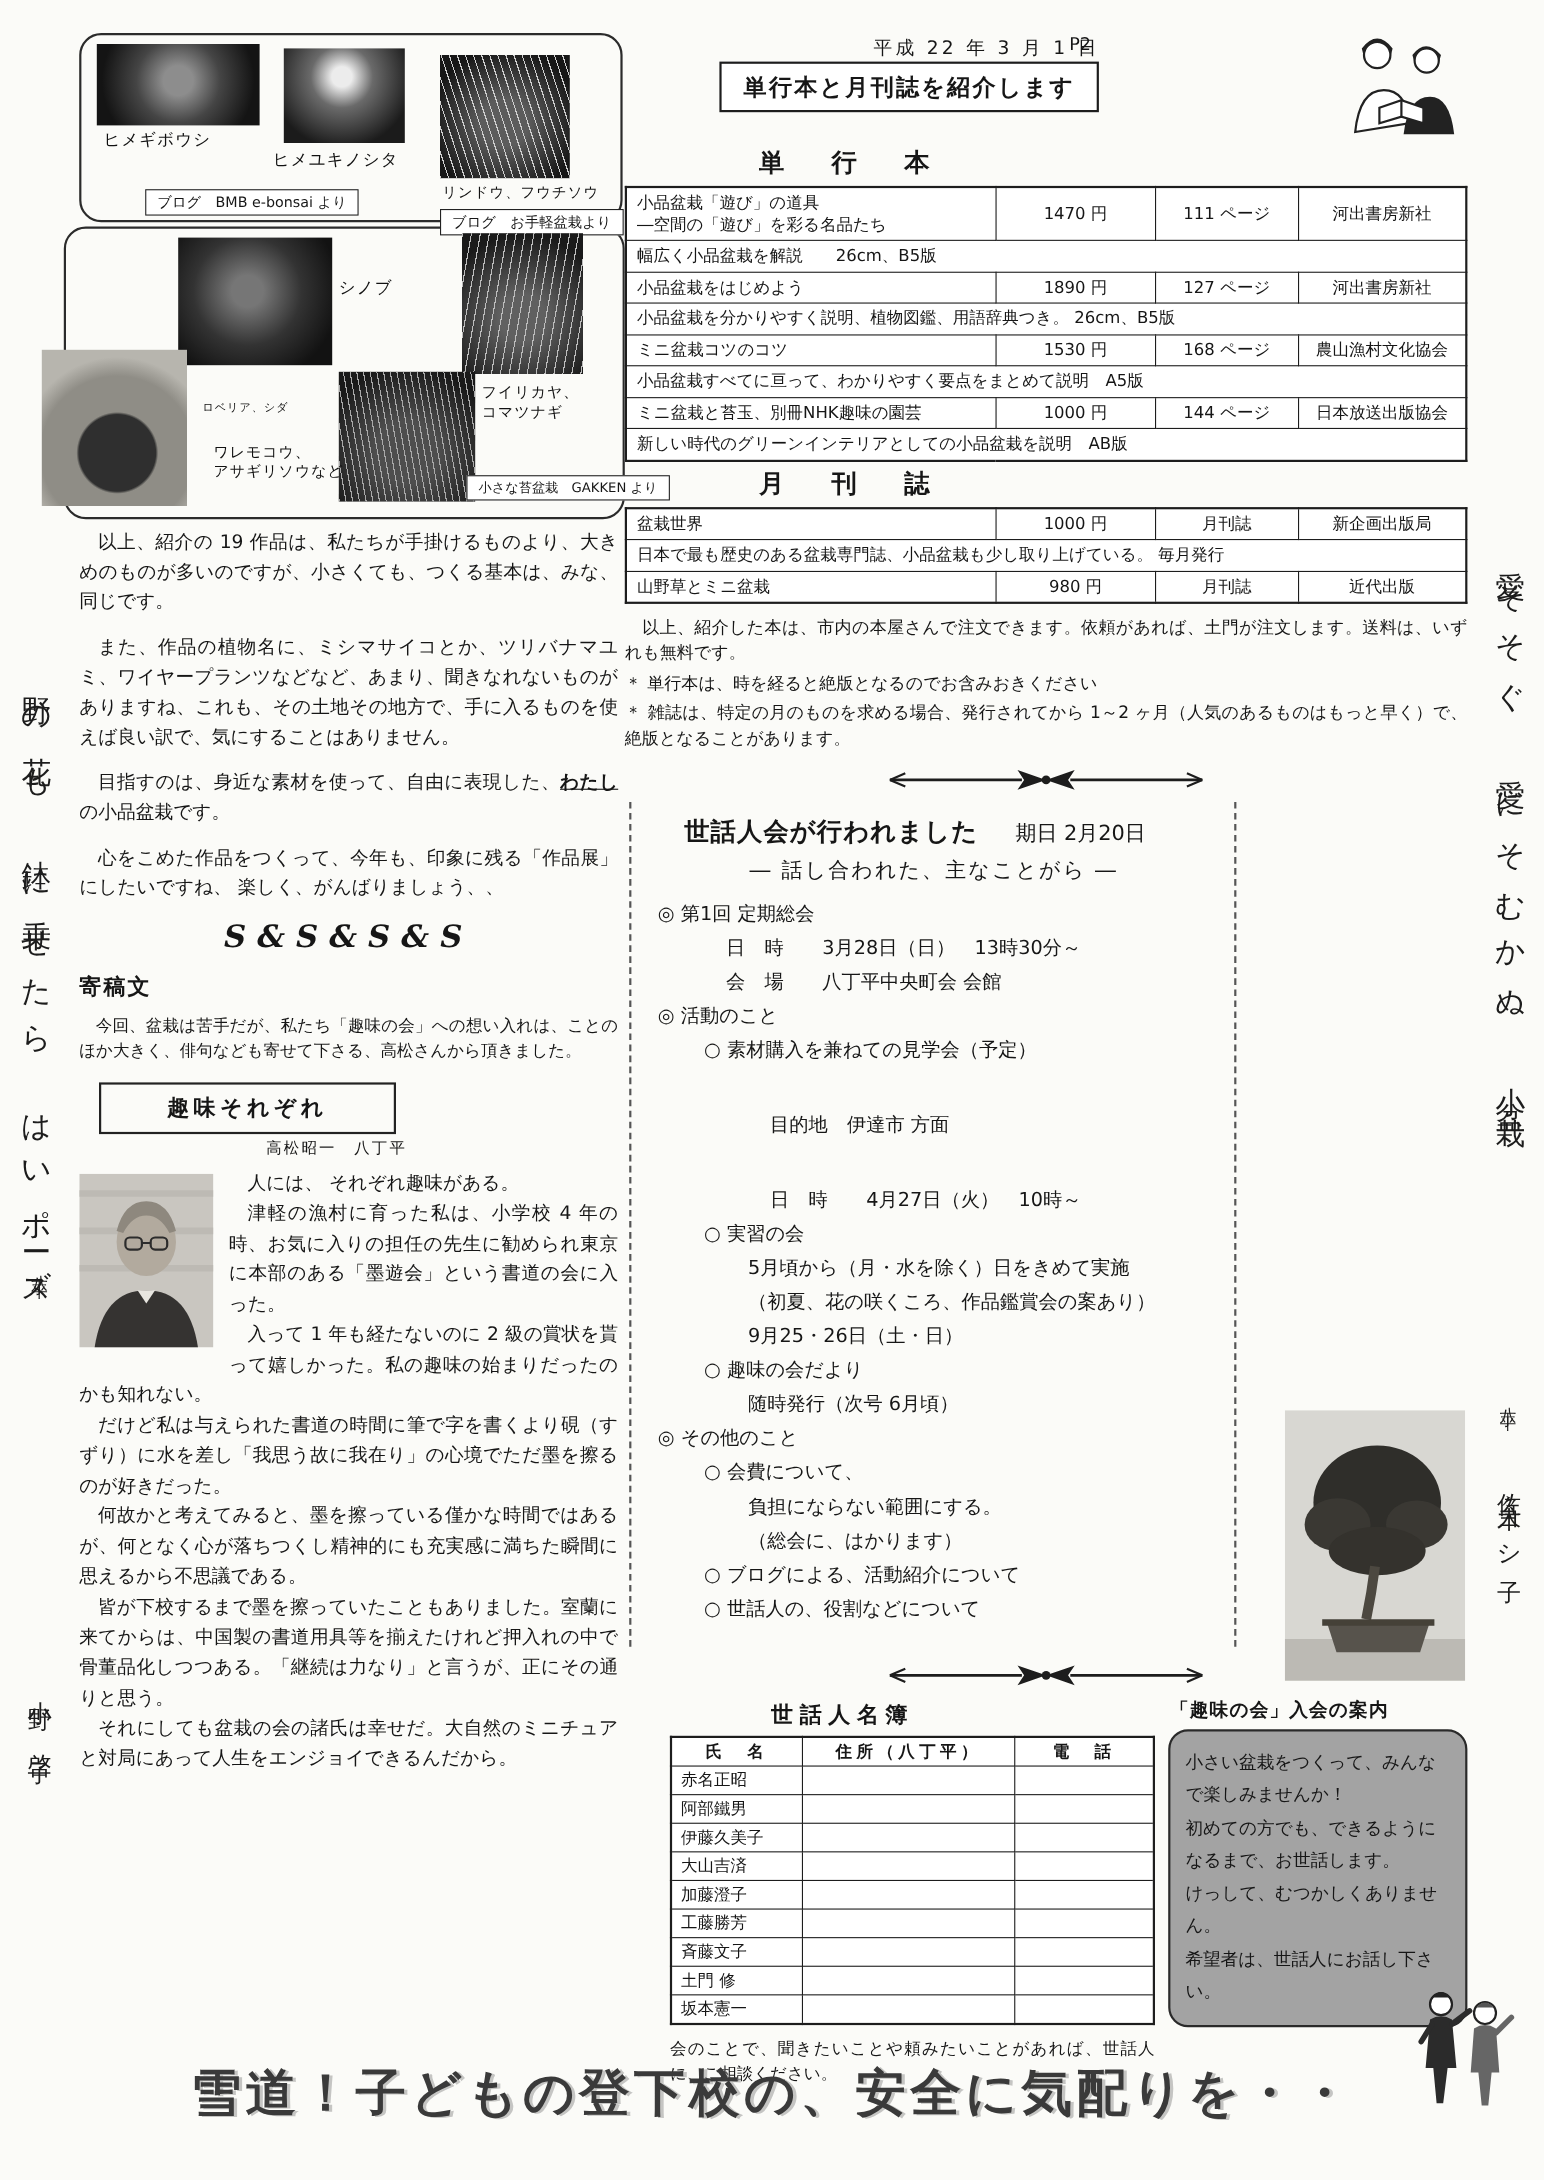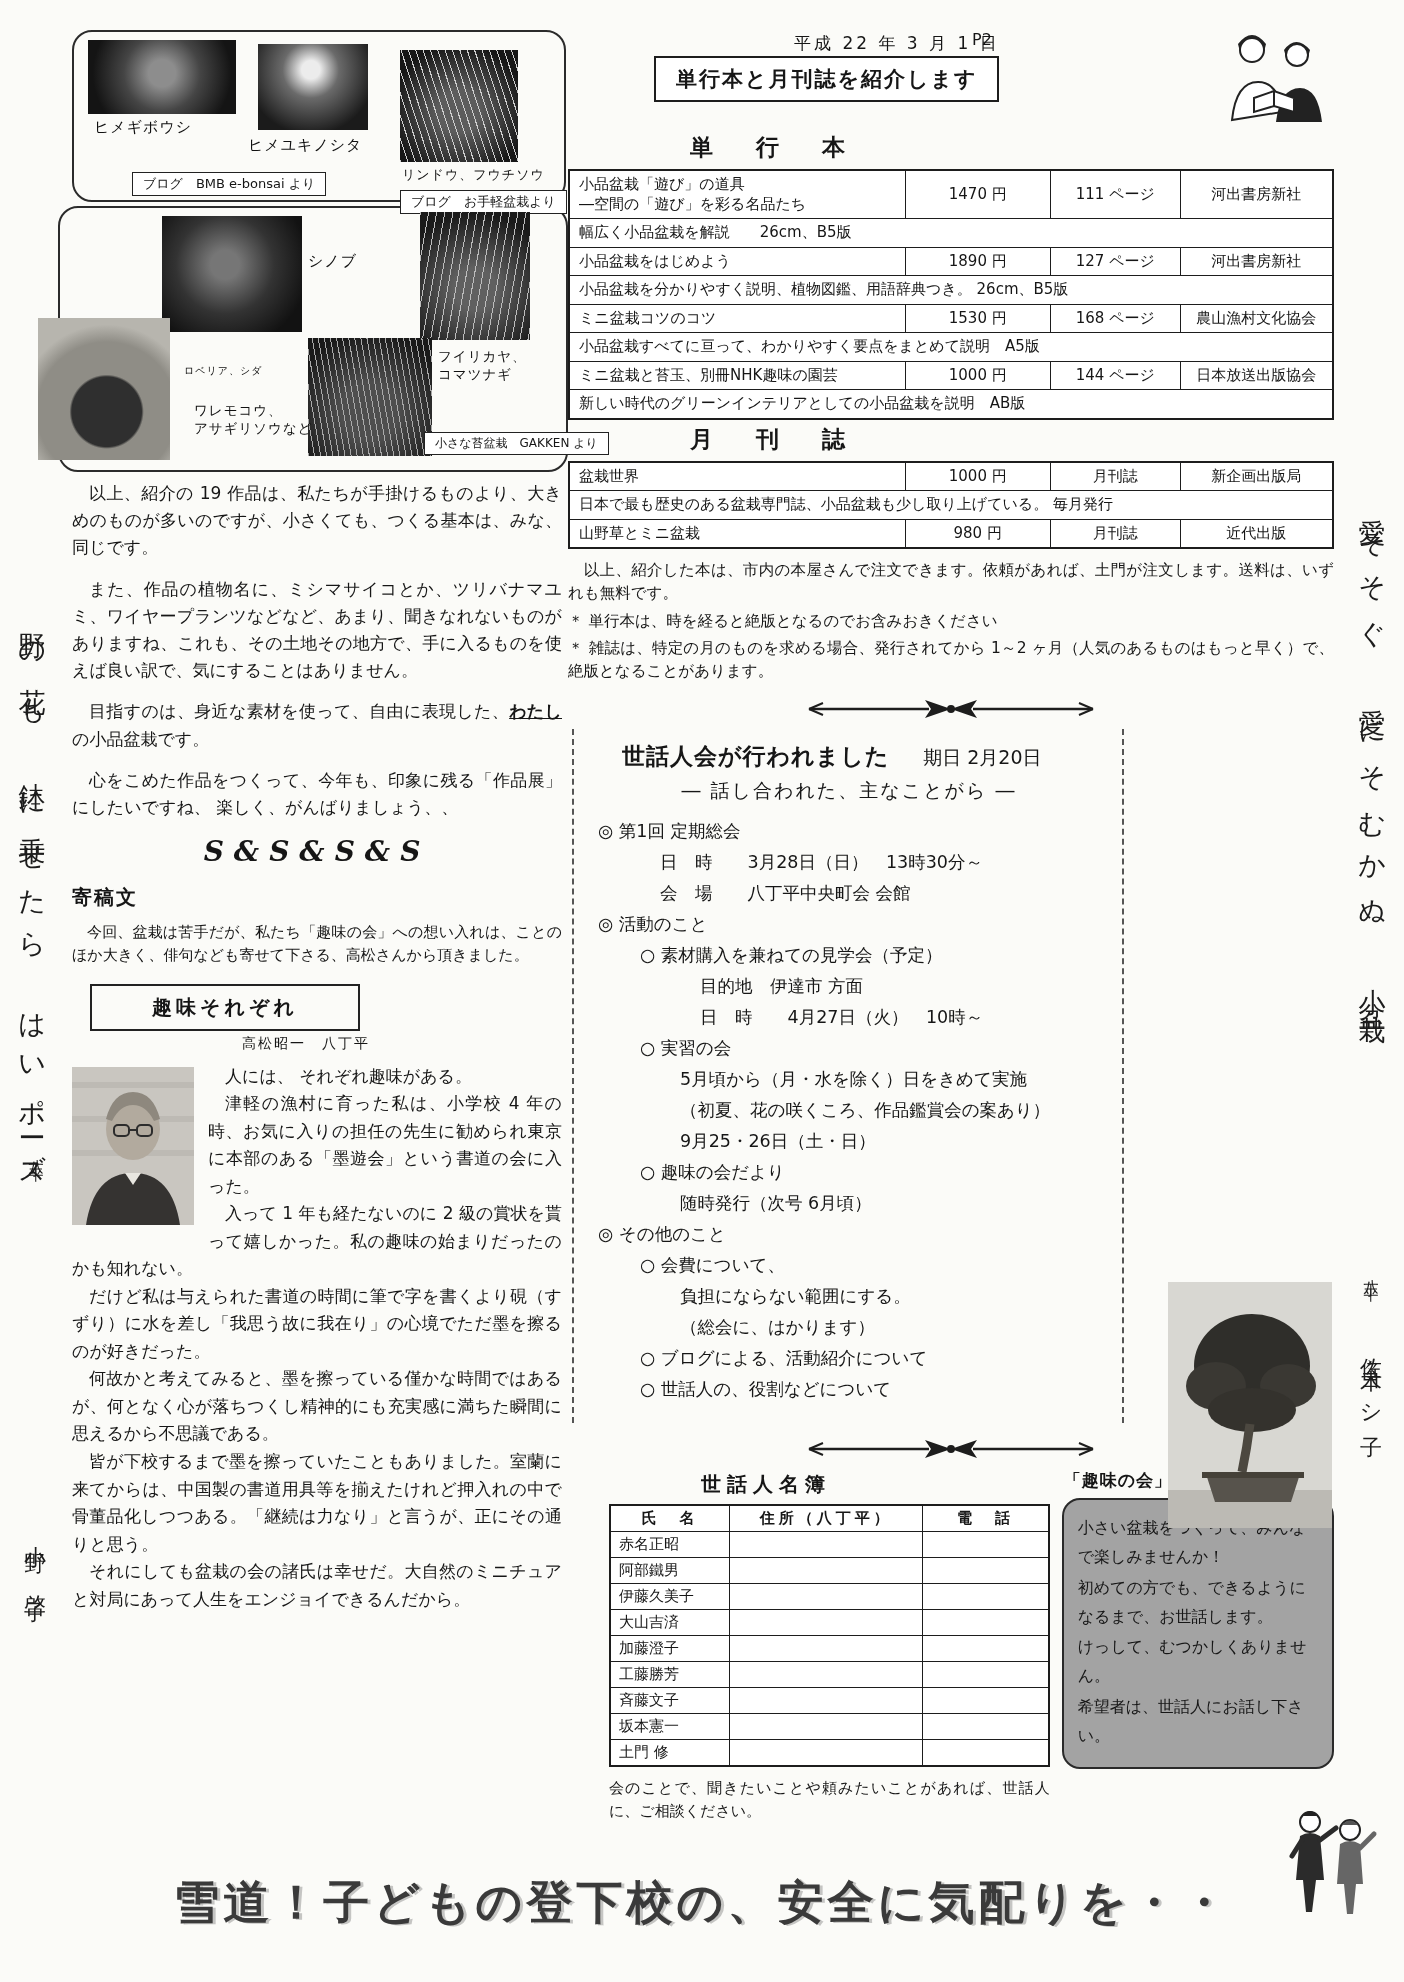--- a/index.html
+++ b/index.html
@@ -63,21 +63,21 @@
   .ribbon{display:block;margin:14px auto 8px auto;}
 
   .meeting{width:552px;margin-left:4px;border-left:2px dashed #555;border-right:2px dashed #555;
            padding:10px 18px 18px 20px;box-sizing:border-box;}
   .meet-title-row{display:flex;align-items:baseline;gap:34px;margin:2px 0 6px 28px;}
   .meet-title{font-size:23px;font-weight:bold;letter-spacing:1px;}
   .meet-date{font-size:19px;}
   .meet-subtitle{text-align:center;font-size:19px;margin:2px 0 12px 0;letter-spacing:2px;}
   .meet-line{font-size:17.5px;line-height:31px;}
   .i0{padding-left:4px;} .i1{padding-left:46px;} .i2{padding-left:66px;}
-  .i3{padding-left:106px;} .i4{padding-left:86px;}
+  .i3{padding-left:106px;margin-top:37px;} .i4{padding-left:86px;}
 
   .bottom-row{display:flex;gap:12px;margin-top:4px;margin-left:41px;}
   .roster-wrap{width:466px;}
   .roster-heading{font-size:20px;font-weight:bold;letter-spacing:6px;margin:2px 0 6px 92px;}
   table.rtable{width:100%;border-collapse:collapse;border:2px solid #1d1d1d;background:#fff;}
   table.rtable th,table.rtable td{border:1.5px solid #1d1d1d;font-size:15px;padding:2px 8px;height:21px;}
   table.rtable th{font-weight:bold;letter-spacing:4px;}
   .col-name{width:118px;} .col-addr{width:212px;} .col-tel{width:126px;}
   .roster-note{font-size:15px;line-height:1.5;margin-top:10px;text-align:justify;}
 
@@ -350,26 +350,26 @@
                 <td>工藤勝芳</td>
                 <td></td>
                 <td></td>
               </tr>
             <tr>
                 <td>斉藤文子</td>
                 <td></td>
                 <td></td>
               </tr>
             <tr>
+                <td>土門 修</td>
+                <td></td>
+                <td></td>
+              </tr>
+            <tr>
                 <td>坂本憲一</td>
-                <td></td>
-                <td></td>
-              </tr>
-            <tr>
-                <td>土門 修</td>
                 <td></td>
                 <td></td>
               </tr>
           </tbody>
         </table>
         <div class="roster-note">会のことで、聞きたいことや頼みたいことがあれば、世話人に、ご相談ください。</div>
       </div>
 
       <div class="join-wrap">
         <div class="join-title">「趣味の会」入会の案内</div>

